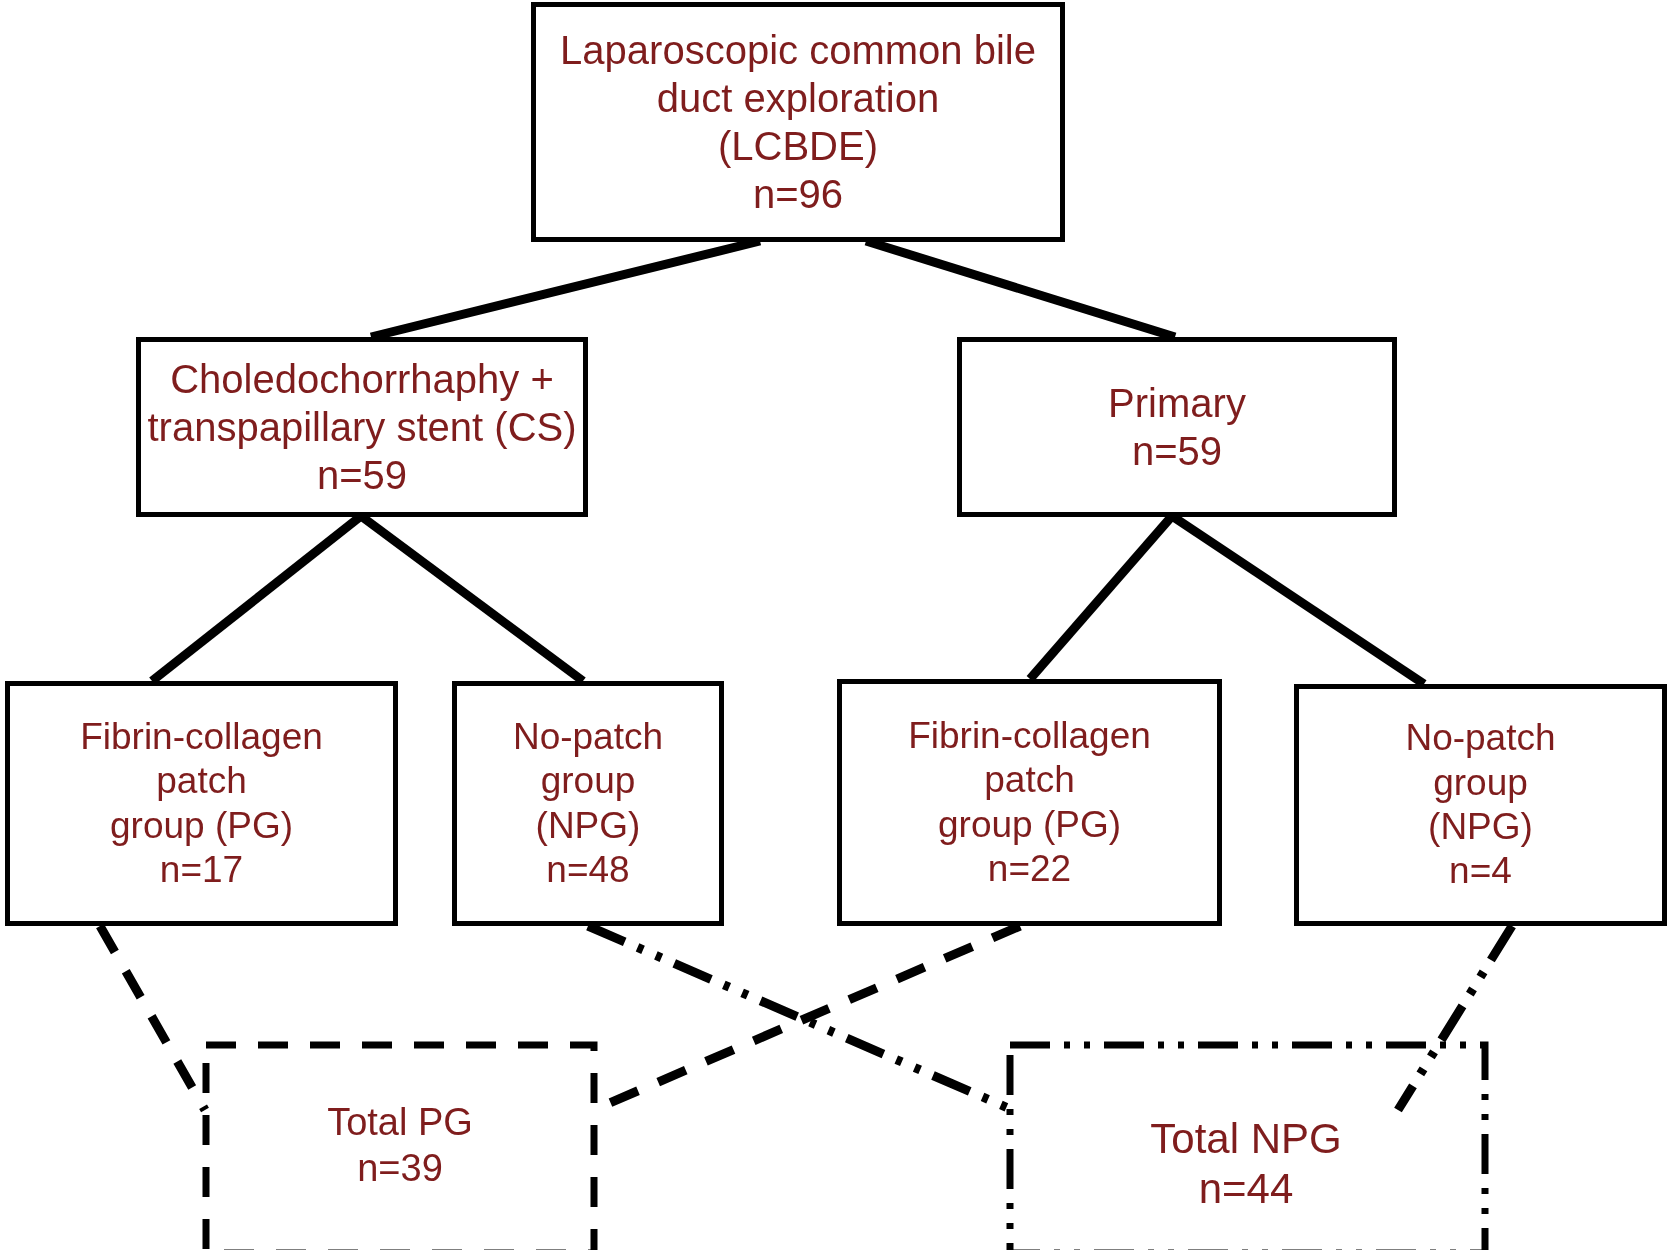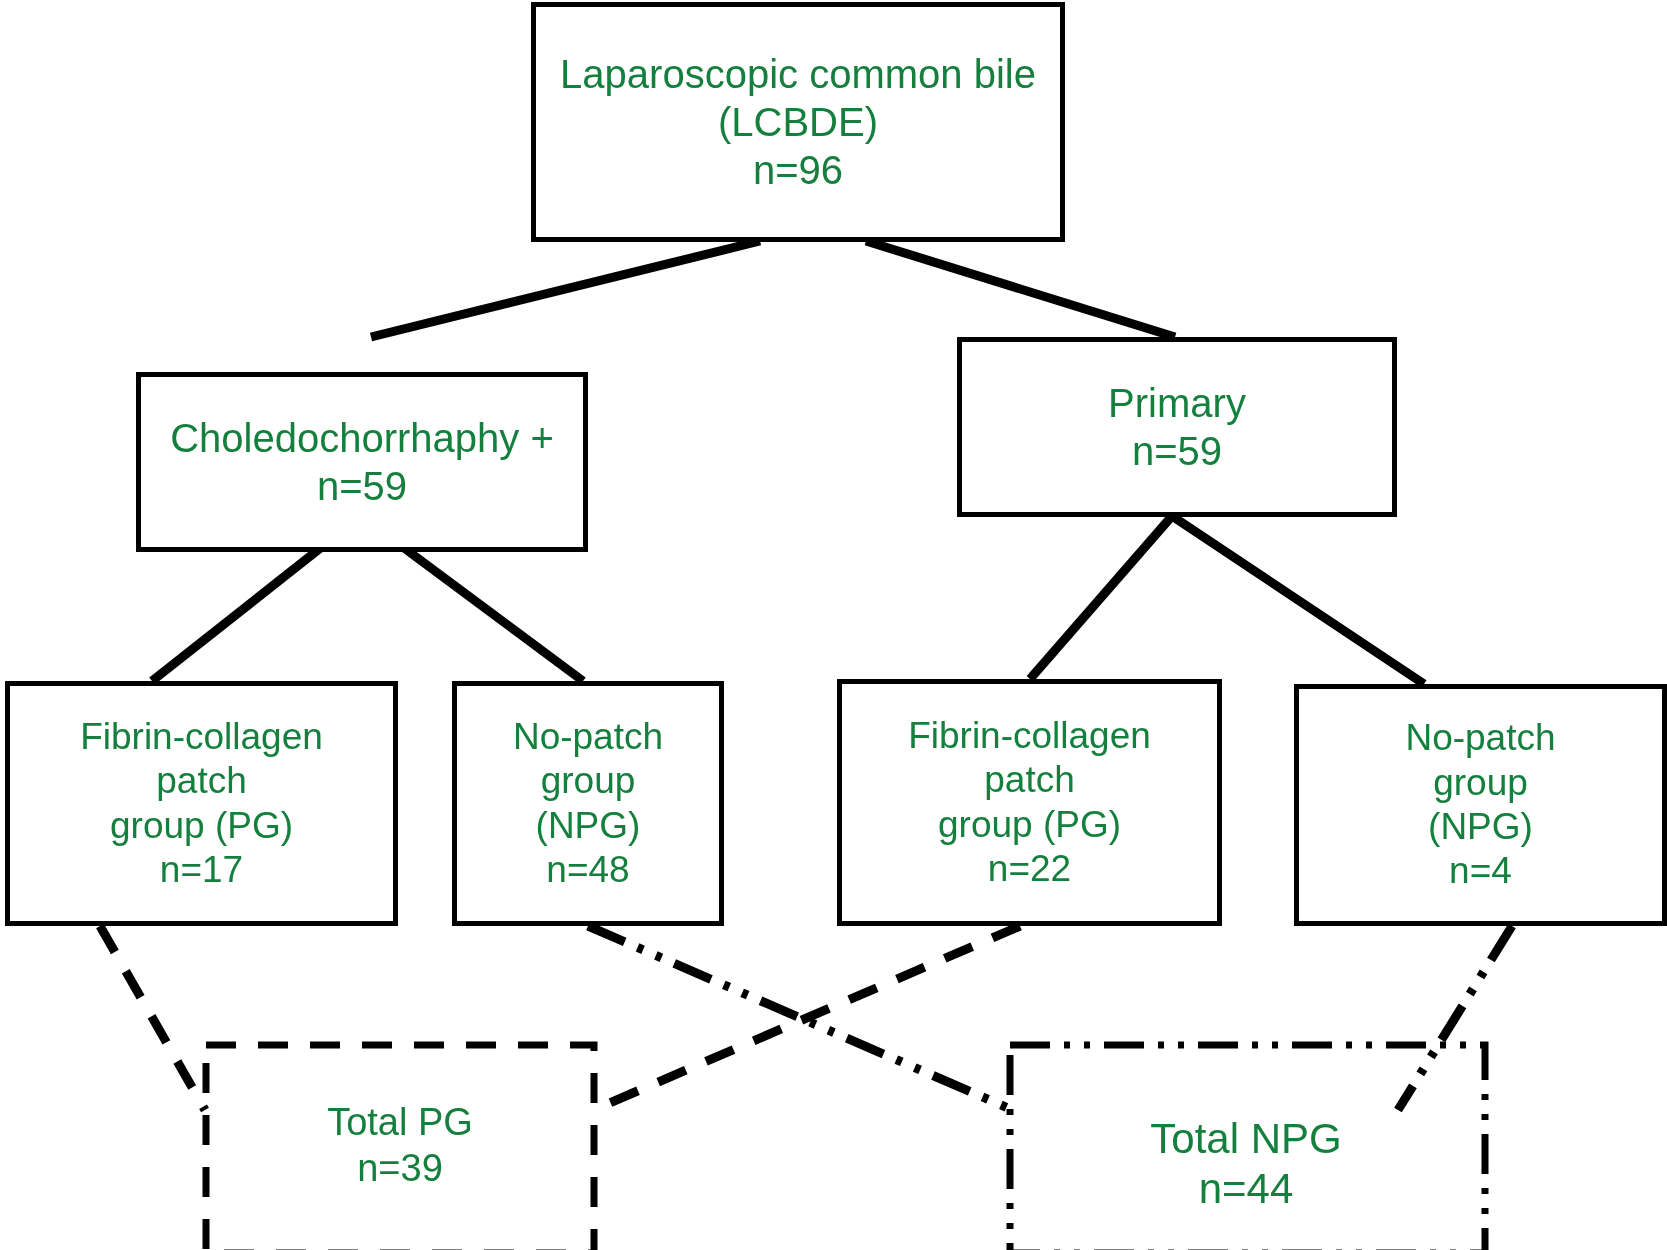--- a/index.html
+++ b/index.html
@@ -27,39 +27,39 @@
   }
   .node {
     position: absolute;
     box-sizing: border-box;
     background: #ffffff;
     display: flex;
     flex-direction: column;
     align-items: center;
     justify-content: center;
     text-align: center;
-    color: #15803d;
+    color: #7f1d1d;
     line-height: 1.20;
     z-index: 2;
   }
   .node.solid {
     border: 5px solid #000000;
   }
   .node.dashdotdot {
     border: none;
     background: transparent;
     text-align: right;
   }
   .node .line {
     display: block;
     white-space: nowrap;
   }
   
   #node-root        { left: 531px;  top: 2px;    width: 534px; height: 240px; font-size: 40px; }
-  #node-cs          { left: 136px;  top: 337px;  width: 452px; height: 180px; font-size: 40px; margin-top: 35px; }
+  #node-cs          { left: 136px;  top: 337px;  width: 452px; height: 180px; font-size: 40px; }
   #node-pc          { left: 957px;  top: 337px;  width: 440px; height: 180px; font-size: 40px; align-items: center; }
   #node-cs-pg       { left: 5px;    top: 681px;  width: 393px; height: 245px; font-size: 37px; }
   #node-cs-npg      { left: 452px;  top: 681px;  width: 272px; height: 245px; font-size: 37px; }
   #node-pc-pg       { left: 837px;  top: 679px;  width: 385px; height: 247px; font-size: 37px; }
   #node-pc-npg      { left: 1294px; top: 684px;  width: 373px; height: 242px; font-size: 37px; }
   #node-total-pg    { left: 203px;  top: 1042px; width: 394px; height: 208px; font-size: 38px; }
   #node-total-npg   { left: 1007px; top: 1060px; width: 478px; height: 208px; font-size: 42px; }
 
   #node-total-pg .inner, #node-total-npg .inner {
     display: flex;
@@ -92,26 +92,28 @@
     <path d="M 588 926 L 1008 1108" fill="none" stroke="#000000" stroke-width="9" stroke-dasharray="40 14 6 14 6 14"></path>
     <path d="M 1512 926 L 1398 1110" fill="none" stroke="#000000" stroke-width="9" stroke-dasharray="40 14 6 14 6 14"></path>
 
     <rect x="206" y="1045" width="388" height="208" fill="none" stroke="#000000" stroke-width="7" stroke-dasharray="30 22"></rect>
 
     <rect x="1010" y="1045" width="475" height="208" fill="none" stroke="#000000" stroke-width="7" stroke-dasharray="40 14 6 14 6 14"></rect>
   </svg>
 
   <div class="node solid" id="node-root">
     <span class="line">Laparoscopic common bile</span>
+    <span class="line">duct exploration</span>
     <span class="line">(LCBDE)</span>
     <span class="line">n=96</span>
   </div>
 
   <div class="node solid" id="node-cs">
     <span class="line">Choledochorrhaphy +</span>
+    <span class="line">transpapillary stent (CS)</span>
     <span class="line">n=59</span>
   </div>
 
   <div class="node solid" id="node-pc">
     <span class="line">Primary</span>
     <span class="line">n=59</span>
   </div>
 
   <div class="node solid" id="node-cs-pg">
     <span class="line">Fibrin-collagen</span>

